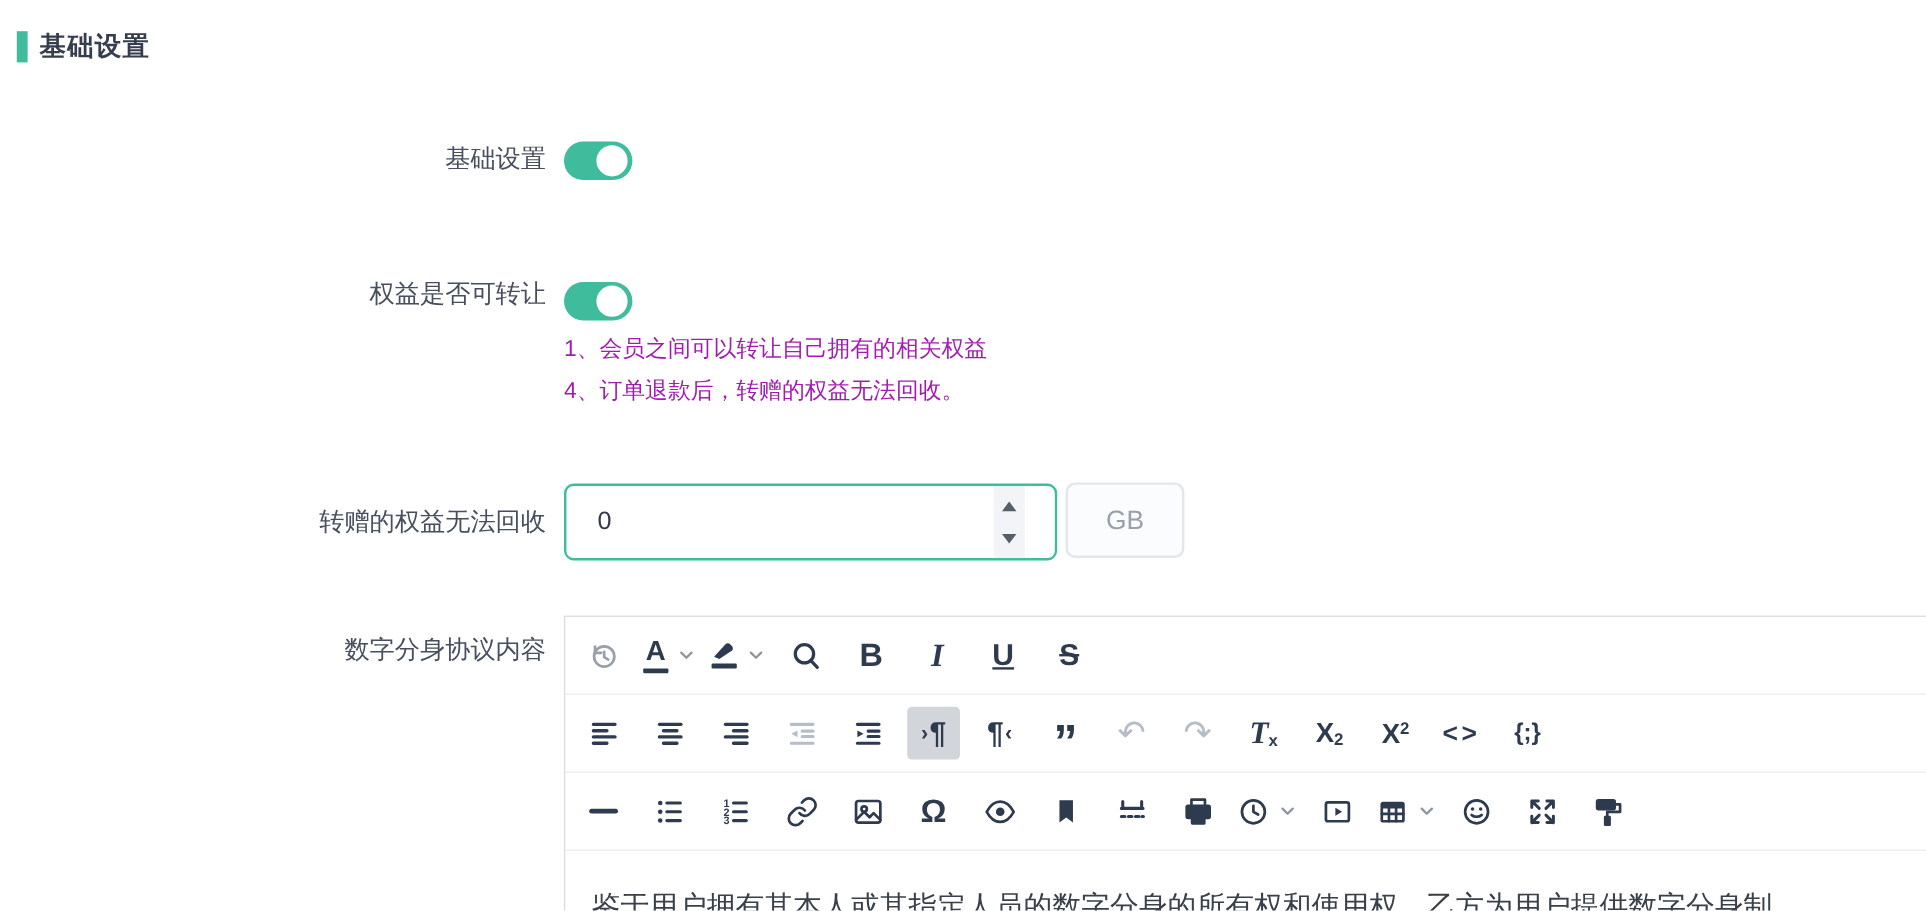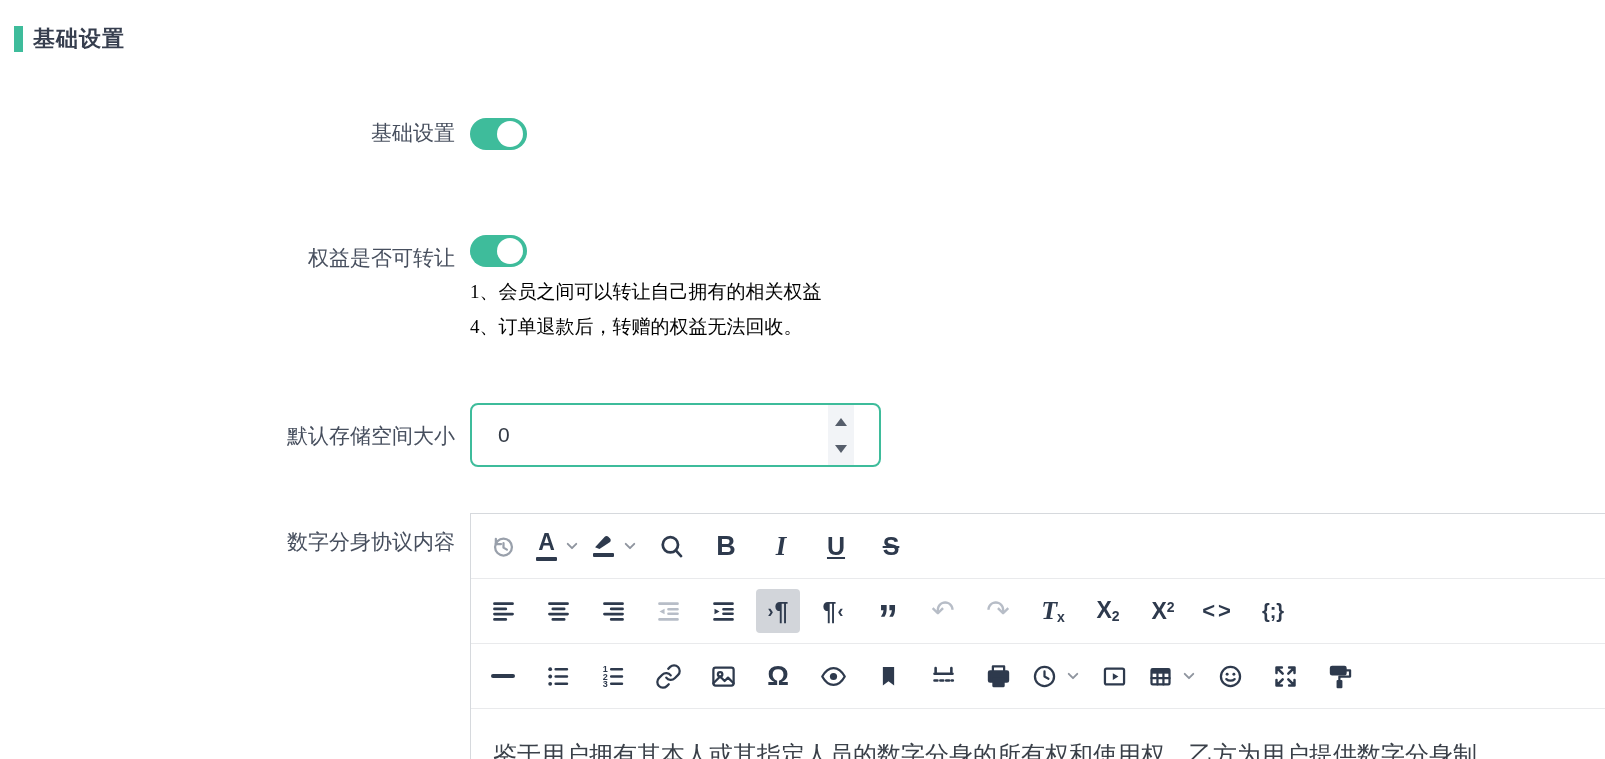--- a/index.html
+++ b/index.html
@@ -13,21 +13,21 @@
   .sec-title { font-size:22px; font-weight:bold; color:#363e4e; letter-spacing:1px; }
 
   
   .form-label { position:absolute; left:0; width:455px; text-align:right; font-size:21px; color:#474f5e; line-height:28px; white-space:nowrap; }
 
   
   .switch { position:absolute; left:470px; width:57px; height:32px; background:#3ebc9b; border-radius:16px; cursor:pointer; }
   .switch .knob { position:absolute; top:3px; right:4px; width:26px; height:26px; background:#fff; border-radius:50%; }
 
   
-  .hints { position:absolute; left:470px; top:274px; font-size:19px; color:#000000; line-height:35px;font-family:Liberation Serif, serif; }
+  .hints { position:absolute; left:470px; top:274px; font-size:19px; color:#a21caf; line-height:35px; }
 
   
   .numbox { position:absolute; left:470px; top:403px; width:411px; height:64px; border:2px solid #3ebc9b; border-radius:8px; background:#fff; }
   .numbox .val { position:absolute; left:26px; top:0; height:60px; display:flex; align-items:center; font-size:21px; color:#333a45; }
   .spin-strip { position:absolute; right:25px; top:0; bottom:0; width:26px; background:#f2f4f7; display:flex; flex-direction:column; align-items:center; justify-content:center; gap:18px; }
   .spin-btn { width:14px; height:9px; display:flex; align-items:center; justify-content:center; cursor:pointer; background:none; border:none; padding:0; }
   .tri-up { width:0; height:0; border-left:6.5px solid transparent; border-right:6.5px solid transparent; border-bottom:8px solid #565e6b; }
   .tri-down { width:0; height:0; border-left:6.5px solid transparent; border-right:6.5px solid transparent; border-top:8px solid #565e6b; }
   .unit-box { position:absolute; left:888px; top:402px; width:99px; height:63px; border:2px solid #e3e6eb; border-radius:8px; background:#fbfcfd; display:flex; align-items:center; justify-content:center; font-size:22px; color:#99a0ab; }
 
@@ -58,42 +58,43 @@
   <div class="sec-header">
     <div class="sec-bar"></div>
     <div class="sec-title">基础设置</div>
   </div>
 
   <div class="form-label" style="top:119px">基础设置</div>
   <div class="switch" style="top:118px">
     <div class="knob"></div>
   </div>
 
-  <div class="form-label" style="top:244px">权益是否可转让</div>
+  <div class="form-label" style="top:232px">权益是否可转让</div>
   <div class="switch" style="top:235px">
     <div class="knob"></div>
   </div>
 
   <div class="hints">
     <div>1、会员之间可以转让自己拥有的相关权益</div>
     <div>4、订单退款后，转赠的权益无法回收。</div>
   </div>
 
-  <div class="form-label" style="top:422px">默认存储空间大小</div>
+  <div class="form-label" style="top:422px">转赠的权益无法回收</div>
   <div class="numbox">
     <div class="val">0</div>
     <div class="spin-strip">
       <button class="spin-btn">
           <span class="tri-up"></span>
         </button>
       <button class="spin-btn">
           <span class="tri-down"></span>
         </button>
     </div>
   </div>
+  <div class="unit-box">GB</div>
 
   <div class="form-label" style="top:528px">数字分身协议内容</div>
   <div class="editor">
     <div>
         <div class="tb-row">
           <button class="tb-btn muted">
             <span class="ticon">
               <svg viewBox="0 0 24 24">
                 <circle cx="12" cy="12.5" r="7.5"></circle>
                 <path d="M5.2 5.2v4.6h4.6"></path>

